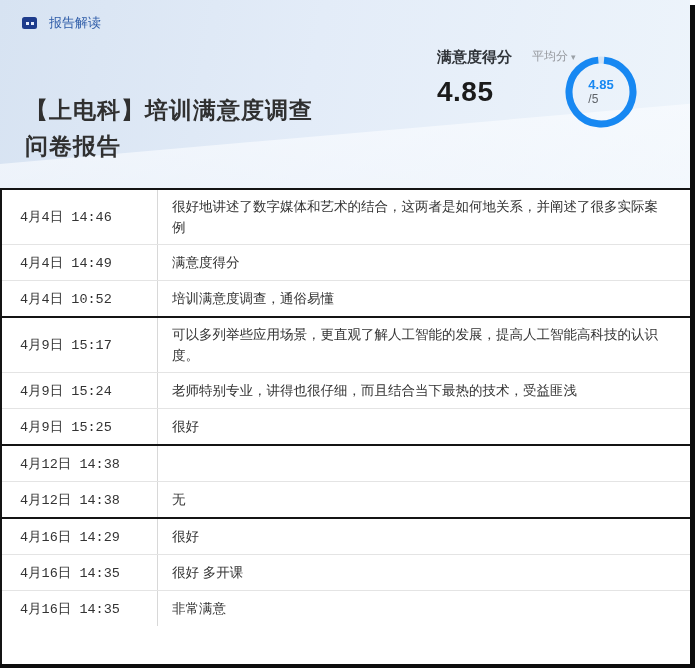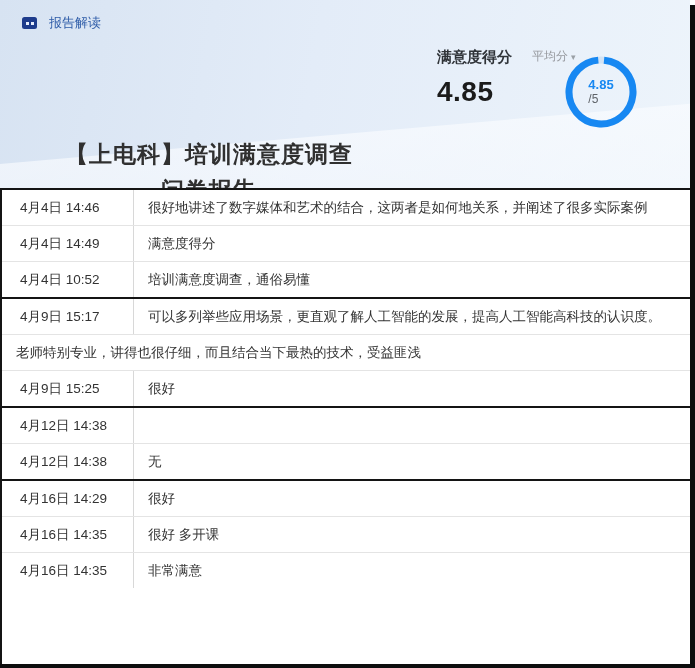--- a/index.html
+++ b/index.html
@@ -23,22 +23,22 @@
     background:linear-gradient(to bottom,rgba(250,252,255,0.65),rgba(240,246,252,0.25));
     transform:rotate(-5deg);
   }
   .nav{position:absolute;top:14px;left:22px;display:flex;align-items:center;gap:12px;cursor:pointer;}
   .nav-icon{width:15px;height:12px;background:#1e3c8c;border-radius:2.5px;position:relative;display:inline-block;}
   .nav-icon::before,.nav-icon::after{content:"";position:absolute;width:3px;height:3px;background:#e8eefb;top:4.5px;}
   .nav-icon::before{left:3.5px;}
   .nav-icon::after{right:3.5px;}
   .nav-label{font-size:13px;color:#2e5ca8;}
   .hero-title{
-    position:absolute;left:25px;top:92px;width:368px;text-align:center;
-    font-size:23px;line-height:36px;font-weight:600;color:#303030;letter-spacing:1px;margin-top:44px;
+    position:absolute;left:25px;top:92px;width:368px;text-align:left;
+    font-size:23px;line-height:36px;font-weight:600;color:#303030;letter-spacing:1px;
   }
   
   .score-panel{position:absolute;left:437px;top:48px;}
   .score-head{display:flex;align-items:flex-start;gap:20px;}
   .score-label{font-size:15px;font-weight:700;color:#2f3338;}
   .score-mode{font-size:12px;color:#96999e;display:flex;align-items:center;gap:3px;cursor:pointer;font-family:Liberation Serif, serif;}
   .caret{font-size:9px;color:#9aa0a6;}
   .score-value{margin-top:9px;font-size:28px;font-weight:700;color:#1b1b1b;letter-spacing:0.5px;}
   
   .gauge{position:absolute;left:565px;top:56px;width:72px;height:72px;}
@@ -53,21 +53,21 @@
   
   .table{
     position:absolute;top:188px;left:0;width:690px;height:476px;box-sizing:border-box;
     border-top:2px solid #141414;border-left:2px solid #141414;background:#fff;overflow:hidden;
   }
   .group{border-bottom:2px solid #141414;}
   .group:last-child{border-bottom:none;}
   .row{display:flex;align-items:stretch;min-height:35px;}
   .row + .row{border-top:1px solid #e4e4e4;text-align:right;}
   .cell{display:flex;align-items:center;box-sizing:border-box;font-size:13.5px;color:#333;}
-  .cell.time{width:132px;padding-left:18px;border-right:1px solid #d8d8d8;flex-shrink:0;}
+  .cell.time{width:156px;padding-left:18px;border-right:1px solid #d8d8d8;flex-shrink:0;font-family:Liberation Mono, monospace;}
   .cell.comment{flex:1;padding:6px 20px 6px 14px;line-height:21px;word-break:break-word;}
 </style>
 </head>
 <body>
 
 <div class="hero">
   <div class="hero-wave"></div>
 
   <div class="nav">
     <span class="nav-icon"></span>
@@ -119,20 +119,21 @@
       <div class="cell comment">培训满意度调查，通俗易懂</div>
     </div>
   </div>
 
   <div class="group">
     <div class="row">
       <div class="cell time">4月9日 15:17</div>
       <div class="cell comment">可以多列举些应用场景，更直观了解人工智能的发展，提高人工智能高科技的认识度。</div>
     </div>
     <div class="row">
+      <div class="cell time">4月9日 15:24</div>
       <div class="cell comment">老师特别专业，讲得也很仔细，而且结合当下最热的技术，受益匪浅</div>
     </div>
     <div class="row">
       <div class="cell time">4月9日 15:25</div>
       <div class="cell comment">很好</div>
     </div>
   </div>
 
   <div class="group">
     <div class="row">

